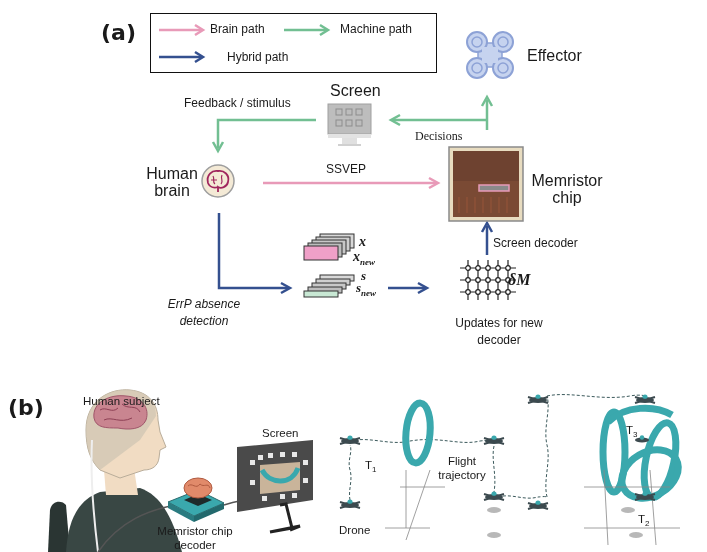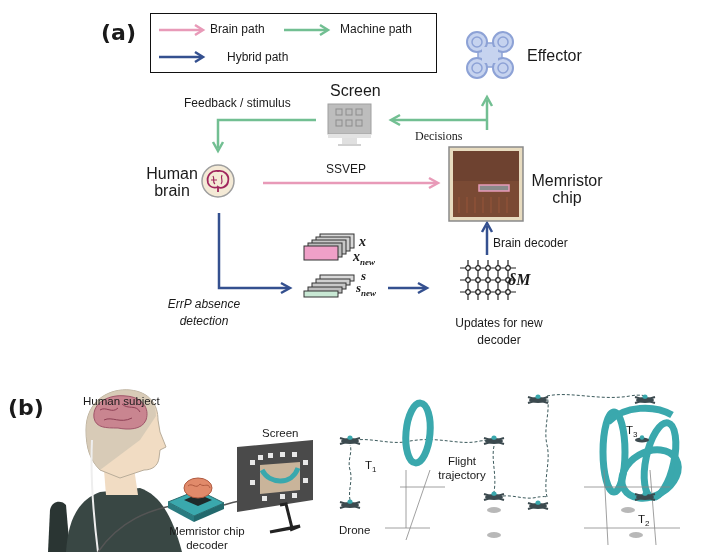--- a/index.html
+++ b/index.html
@@ -180,21 +180,21 @@
 <div class="abs lbl" style="left:415px;top:128px;font-family:Liberation Serif, serif;">Decisions</div>
 <div class="abs lbl lbl-lg lbl-c" style="left:144px;top:165px;width:56px;">
   <div>Human</div>
   <div>brain</div>
 </div>
 <div class="abs lbl" style="left:326px;top:161px;">SSVEP</div>
 <div class="abs lbl lbl-lg lbl-c" style="left:527px;top:172px;width:80px;">
   <div>Memristor</div>
   <div>chip</div>
 </div>
-<div class="abs lbl" style="left:493px;top:235px;">Brain decoder</div>
+<div class="abs lbl" style="left:493px;top:235px;">Screen decoder</div>
 <div class="abs lbl lbl-c" style="left:149px;top:296px;width:110px;font-style:italic;">
   <div>ErrP absence</div>
   <div>detection</div>
 </div>
 <div class="abs lbl lbl-c" style="left:272px;top:315px;width:130px;">
 </div>
 <div class="abs lbl lbl-c" style="left:434px;top:315px;width:130px;">
   <div>Updates for new</div>
   <div>decoder</div>
 </div>
@@ -337,21 +337,21 @@
   <g fill="#8a8a8a" opacity="0.6">
     <ellipse cx="494" cy="510" rx="7" ry="3"></ellipse>
       <ellipse cx="494" cy="535" rx="7" ry="3"></ellipse>
     <ellipse cx="628" cy="510" rx="7" ry="3"></ellipse>
       <ellipse cx="636" cy="535" rx="7" ry="3"></ellipse>
   </g>
 </svg>
 
 <div class="abs lbl lbl-sm" style="left:83px;top:393px;">Human subject</div>
 <div class="abs lbl lbl-sm" style="left:262px;top:425px;">Screen</div>
-<div class="abs lbl lbl-sm lbl-c" style="left:150px;top:524px;width:90px;line-height:14px;margin-left:12px;">
+<div class="abs lbl lbl-sm lbl-c" style="left:150px;top:524px;width:90px;line-height:14px;">
   <div>Memristor chip</div>
   <div>decoder</div>
 </div>
 <div class="abs lbl lbl-sm lbl-c" style="left:437px;top:454px;width:50px;line-height:14px;">
   <div>Flight</div>
   <div>trajectory</div>
 </div>
 <div class="abs lbl lbl-sm" style="left:339px;top:522px;">Drone</div>
 <div class="abs lbl lbl-sm" style="left:365px;top:457px;"><span>T</span><sub style="font-size:8px;">1</sub></div>
 <div class="abs lbl lbl-sm" style="left:638px;top:511px;"><span>T</span><sub style="font-size:8px;">2</sub></div>

